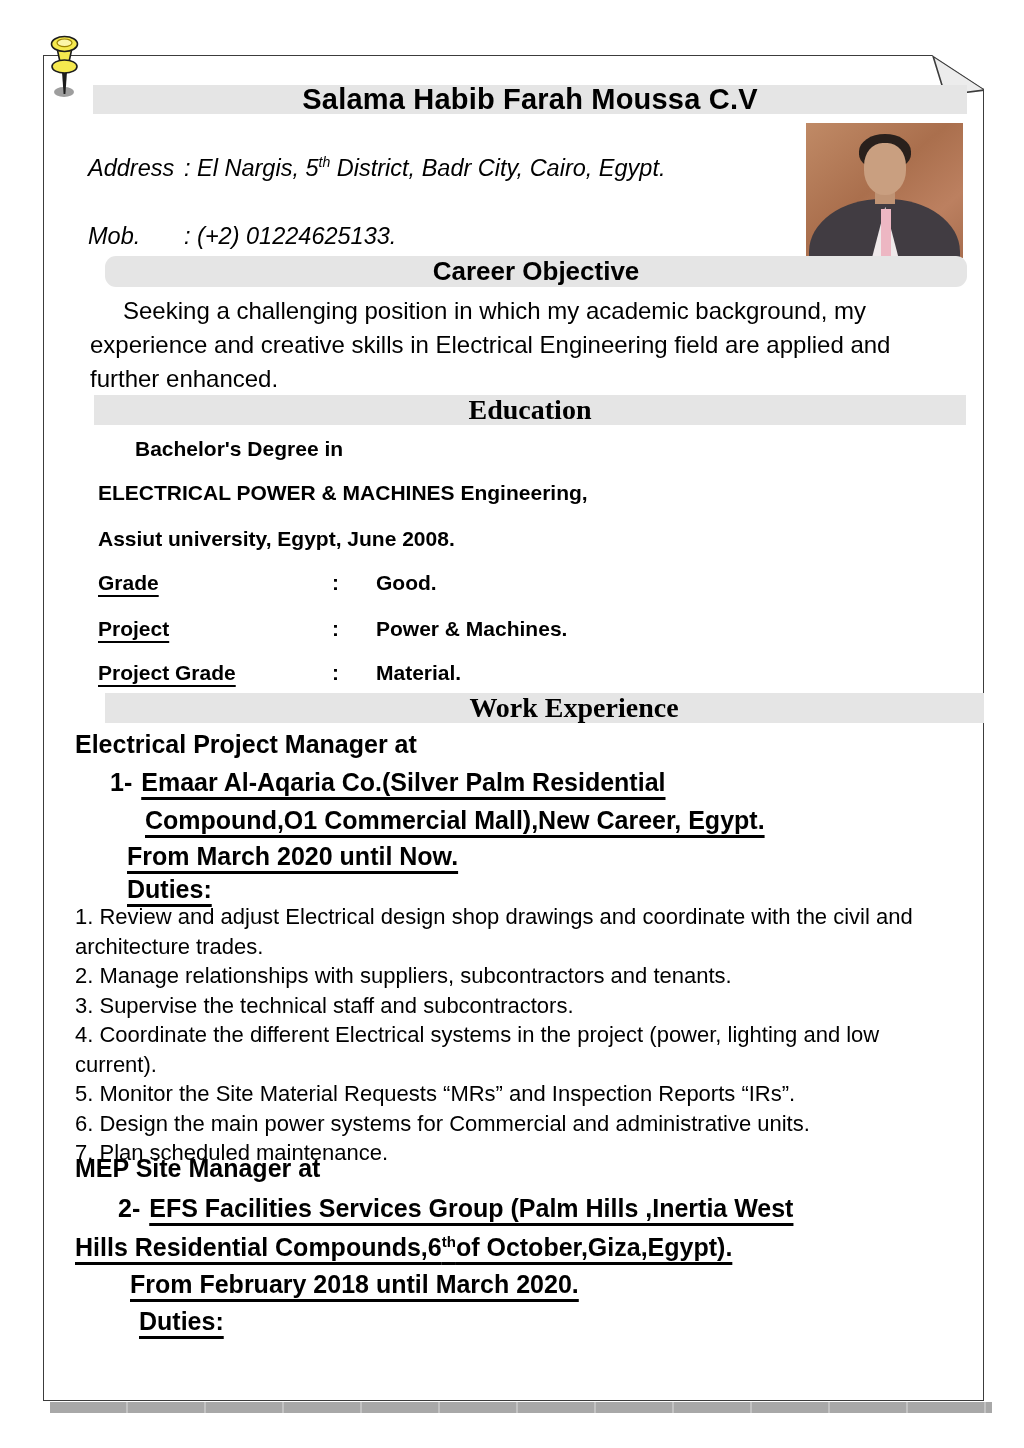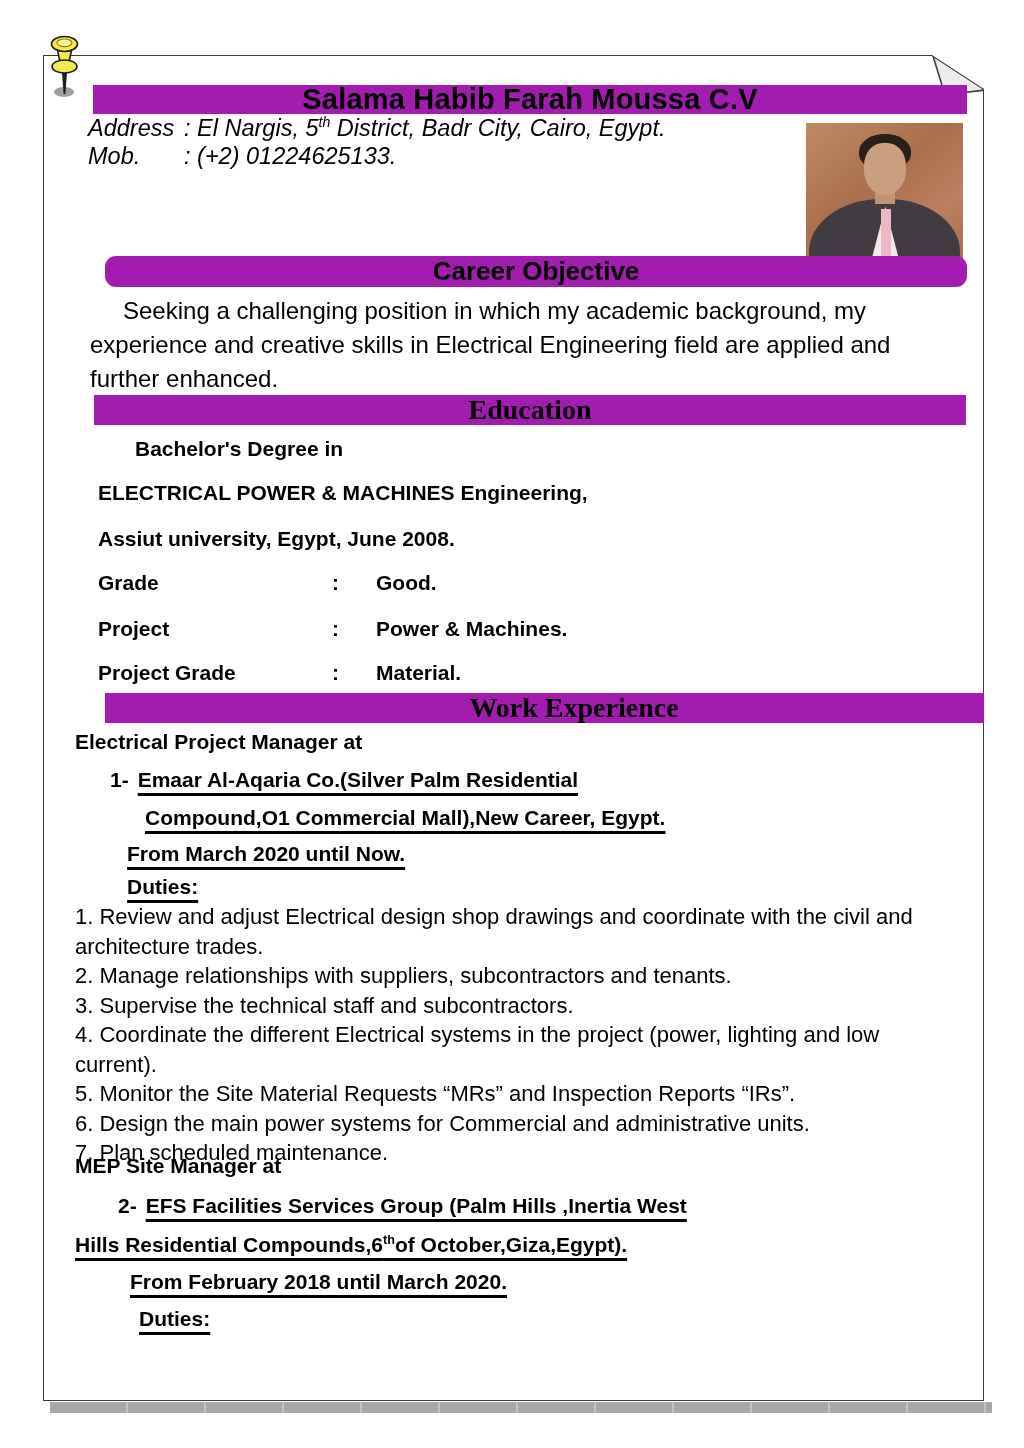--- a/index.html
+++ b/index.html
@@ -13,47 +13,47 @@
     background:#fff;border:1.5px solid #3c3c3c;box-sizing:border-box;
     clip-path:polygon(0 0,889px 0,941px 34px,941px 100%,0 100%);
   }
   .fold-svg{position:absolute;left:858px;top:-2px;width:95px;height:50px;overflow:visible;}
   .pushpin{position:absolute;left:38px;top:34px;width:56px;height:66px;z-index:5;}
   .shadow-strip{
     position:absolute;left:50px;top:1402px;width:942px;height:11px;
     background:repeating-linear-gradient(to right,#a8a8a8 0px,#a8a8a8 76px,#c2c2c2 76px,#c2c2c2 78px);
   }
   .bar{
-    position:absolute;background:#a21caf;display:flex;align-items:center;justify-content:center;
+    position:absolute;background:#e5e5e5;display:flex;align-items:center;justify-content:center;
   }
   .title-bar{left:49px;top:29px;width:874px;height:29px;}
   .title-text{font-size:29px;font-weight:bold;letter-spacing:.2px;}
   .sec-sans{font-size:26px;font-weight:bold;}
   .sec-serif{font-family:"Liberation Serif",serif;font-size:28px;font-weight:bold;}
   .contact{position:absolute;left:44px;top:58px;font-style:italic;font-size:23.5px;line-height:28px;}
-  .contact .row{white-space:nowrap;}
+  .contact .row{white-space:nowrap;margin-top:40px;}
   .clabel{display:inline-block;width:96px;}
   sup.sp{font-size:60%;vertical-align:super;line-height:0;}
   .photo{
     position:absolute;left:762px;top:67px;width:157px;height:135px;
     background:linear-gradient(140deg,#c08a66 0%,#aa6f4d 45%,#bc8060 75%,#a86e4f 100%);
     overflow:hidden;
   }
   .ph-hair{position:absolute;left:34%;top:8%;width:33%;height:26%;background:#29201c;border-radius:50% 50% 42% 42%;}
   .ph-face{position:absolute;left:37%;top:15%;width:27%;height:38%;background:#c99f80;border-radius:44% 44% 48% 48%;}
   .ph-neck{position:absolute;left:44%;top:46%;width:13%;height:14%;background:#bf9374;}
   .ph-suit{position:absolute;left:2%;bottom:-2%;width:96%;height:46%;background:#413c42;border-radius:48% 48% 0 0/85% 85% 0 0;}
   .ph-shirt{position:absolute;left:42%;bottom:0;width:17%;height:38%;background:#efe9ea;clip-path:polygon(50% 0,0 100%,100% 100%);}
   .ph-tie{position:absolute;left:47.5%;bottom:0;width:6.5%;height:36%;background:#edb7c3;}
   .cobj-text{position:absolute;left:46px;top:238px;width:850px;font-size:24px;line-height:34px;text-indent:33px;}
   .edu-line{position:absolute;font-size:21px;font-weight:bold;white-space:nowrap;}
-  .edu-row-label{text-decoration-thickness:2px;text-underline-offset:5px;}
+  .edu-row-label{text-decoration:underline;text-decoration-thickness:2px;text-underline-offset:5px;}
   .edu-colon{position:absolute;left:234px;}
   .edu-val{position:absolute;left:278px;}
-  .job-line{position:absolute;font-size:21px;font-weight:bold;white-space:nowrap;}
+  .job-line{position:absolute;font-size:25px;font-weight:bold;white-space:nowrap;}
   .ul{
     text-decoration:underline;text-decoration-thickness:2.5px;text-underline-offset:6px;
   }
   .duties{position:absolute;left:31px;top:846px;width:876px;font-size:22px;line-height:29.5px;}
   .num-prefix{margin-right:9px;}
 </style>
 </head>
 <body>
 
 <svg class="pushpin" viewBox="0 0 56 66">

